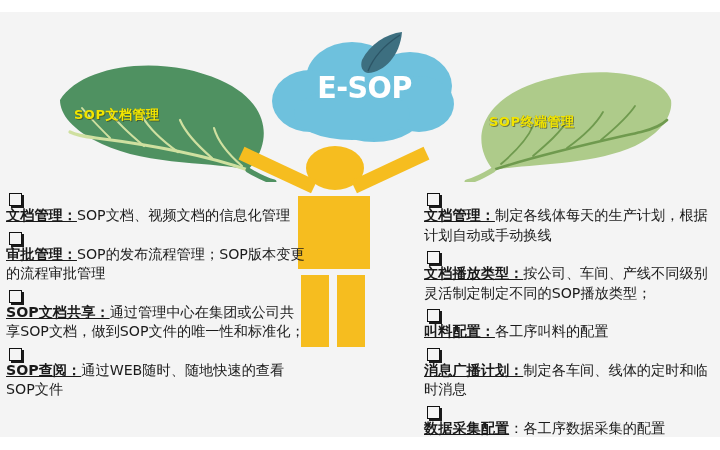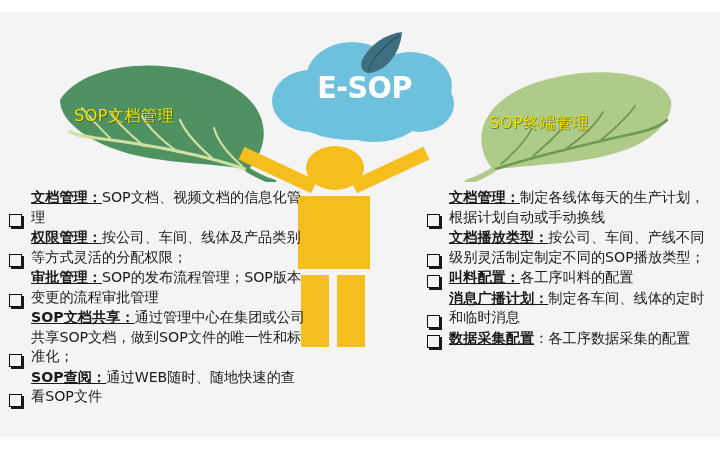--- a/index.html
+++ b/index.html
@@ -80,22 +80,22 @@
   }
 
   
   .leaf-wrap { position: absolute; }
   #leaf-left  { left: 52px;  top: 50px;  width: 240px; height: 120px; }
   #leaf-right { left: 449px; top: 58px;  width: 230px; height: 112px; }
 
   .leaf-label {
     position: absolute;
     font-family: "DejaVu Sans", "Liberation Sans", sans-serif;
-    font-weight: normal;
-    font-size: 16px;
+    font-weight: bold;
+    font-size: 13px;
     color: #f2e500;
     white-space: nowrap;
     text-shadow: 1px 1px 0 rgba(60,60,20,0.55), -0.5px -0.5px 0 rgba(80,80,30,0.35);
     letter-spacing: 0.5px;
   }
   #leaf-left .leaf-label  { left: 22px; top: 44px; }
   #leaf-right .leaf-label { left: 40px; top: 43px; }
 
   
   #figure { position: absolute; left: 236px; top: 130px; width: 220px; height: 205px; }
@@ -119,22 +119,23 @@
   
   .col {
     position: absolute;
     top: 176px;
   }
   #col-left  { left: 6px;   width: 300px; }
   #col-right { left: 424px; width: 292px; }
 
   .bullet-row {
     display: flex;
-    align-items: flex-end;
+    align-items: flex-start;
     margin-bottom: 1px;
+    flex-direction: column;
   }
   .bullet-mark {
     flex: 0 0 auto;
     width: 11px;
     height: 11px;
     margin-top: 5px;
     margin-right: 9px;
     margin-left: 3px;
     border: 1.6px solid #111111;
     background: #f4f4f4;
@@ -211,24 +212,20 @@
       <span class="fig-part" id="fig-leg-r"></span>
     </div>
 
     <div class="col" id="col-left">
         <div class="bullet-row">
           <span class="bullet-mark"></span>
           <div class="bullet-text"><span class="term">文档管理：</span><span class="rest">SOP文档、视频文档的信息化管理</span></div>
         </div>
         <div class="bullet-row">
           <span class="bullet-mark"></span>
-          <div class="bullet-text"><span class="term">权限管理：</span><span class="rest">按公司、车间、线体及产品类别等方式灵活的分配权限；</span></div>
-        </div>
-        <div class="bullet-row">
-          <span class="bullet-mark"></span>
           <div class="bullet-text"><span class="term">审批管理：</span><span class="rest">SOP的发布流程管理；SOP版本变更的流程审批管理</span></div>
         </div>
         <div class="bullet-row">
           <span class="bullet-mark"></span>
           <div class="bullet-text"><span class="term">SOP文档共享：</span><span class="rest">通过管理中心在集团或公司共享SOP文档，做到SOP文件的唯一性和标准化；</span></div>
         </div>
         <div class="bullet-row">
           <span class="bullet-mark"></span>
           <div class="bullet-text"><span class="term">SOP查阅：</span><span class="rest">通过WEB随时、随地快速的查看SOP文件</span></div>
         </div>

